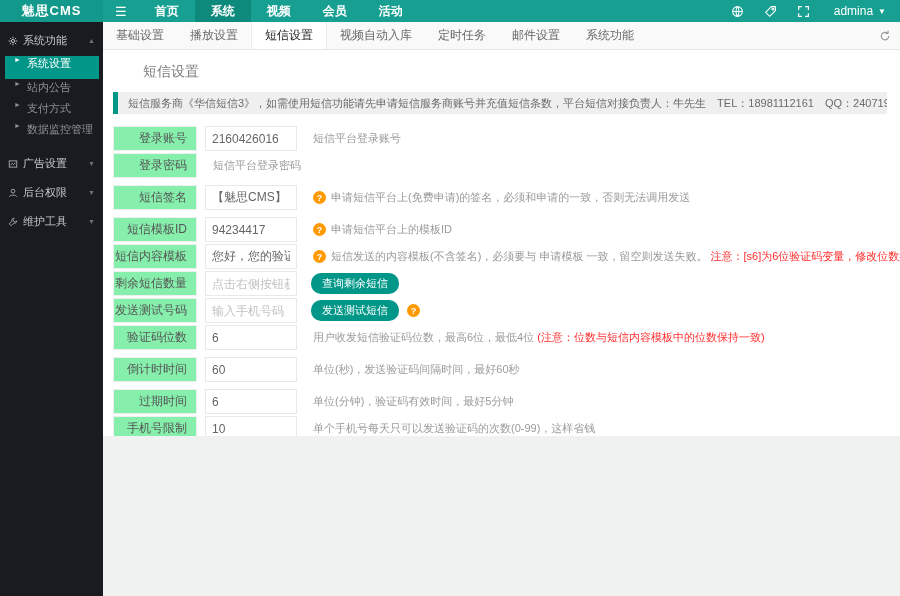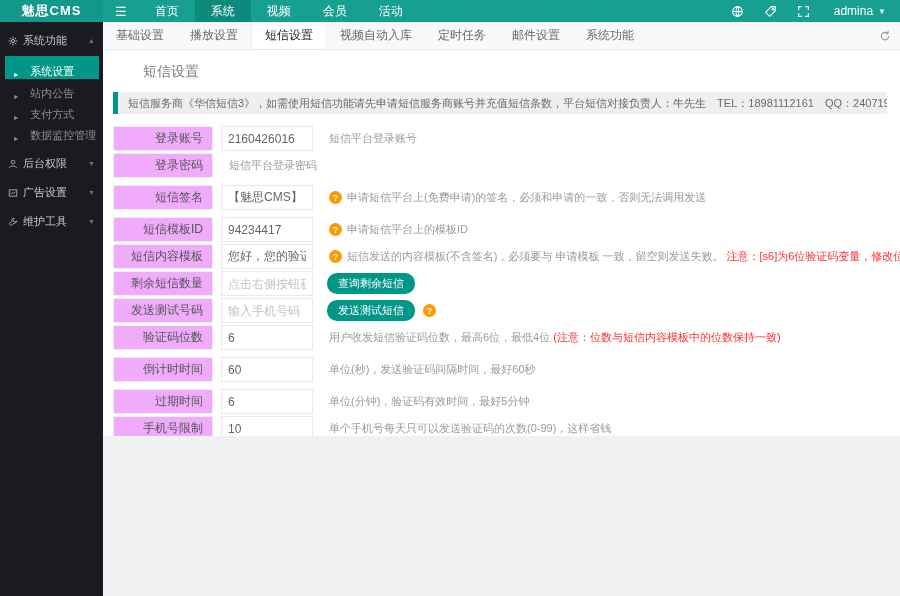--- a/index.html
+++ b/index.html
@@ -5,41 +5,41 @@
   * { box-sizing: border-box; margin: 0; padding: 0; }
   html,body { width: 900px; height: 596px; overflow: hidden;
     font-family: "Liberation Sans", "DejaVu Sans", sans-serif; background:#f0f2f1; }
 
   
   .topbar { display:flex; height:22px; background:#17a092; color:#fff; align-items:stretch; }
   .logo { width:103px; background:#12998b; font-size:13px; font-weight:bold;
     display:flex; align-items:center; justify-content:center; letter-spacing:1px; }
   .topnav { display:flex; flex:1; align-items:stretch; font-size:12px; }
   .topnav .burger { display:flex; align-items:center; padding:0 12px; cursor:pointer; font-size:13px; }
-  .topnav .nav-item { display:flex; align-items:center; padding:0 16px; cursor:pointer; }
+  .topnav .nav-item { display:flex; align-items:center; padding:0 16px; cursor:pointer;font-weight:bold; }
   .topnav .nav-item.active { background:#0e8a7d; }
   .top-right { display:flex; align-items:stretch; }
   .top-icon { display:flex; align-items:center; padding:0 10px; cursor:pointer; }
   .top-icon svg { width:13px; height:13px; }
   .user-box { display:flex; align-items:center; padding:0 14px; font-size:12px; gap:5px; cursor:pointer; }
   .caret { font-size:8px; }
 
   
   .wrap { display:flex; height:574px; }
 
   
   .sidebar { width:103px; background:#191b20; color:#a6a8ad; flex-shrink:0; padding-top:4px; }
   .side-header { display:flex; align-items:center; height:29px; padding:0 8px; font-size:11px;
     color:#c4c6ca; cursor:pointer; gap:5px; }
   .side-header .grow { flex:1; white-space:nowrap; overflow:hidden; }
   .side-header svg { width:10px; height:10px; flex-shrink:0; }
   .side-header .caret { color:#6d7075; font-size:7px; }
   .side-sub { padding-bottom:6px; }
-  .side-item { display:flex; align-items:flex-end; height:21px; padding-left:14px; font-size:11px;
-    color:#8e9095; cursor:pointer; gap:12px; white-space:nowrap;font-family:Liberation Mono, monospace; }
+  .side-item { display:flex; align-items:flex-start; height:21px; padding-left:14px; font-size:11px;
+    color:#8e9095; cursor:pointer; gap:6px; white-space:nowrap; }
   .side-item .tri { font-size:7px; }
   .side-item.active { background:#009688; color:#fff; margin:1px 4px 1px 5px; height:23px; padding-left:9px; }
 
   
   .main { flex:1; display:flex; flex-direction:column; min-width:0; }
   .tabbar { height:28px; background:#f9f9f9; border-bottom:1px solid #e7e7e7;
     display:flex; align-items:stretch; font-size:12px; color:#676767; position:relative; }
   .tab { display:flex; align-items:center; padding:0 13px; cursor:pointer; white-space:nowrap; }
   .tab.active { background:#fff; color:#222; border-left:1px solid #ececec; border-right:1px solid #ececec; }
   .refresh { position:absolute; right:9px; top:0; height:100%; display:flex; align-items:center;
@@ -48,21 +48,21 @@
 
   .card { background:#fff; height:386px; overflow:hidden; }
   .page-title { font-size:14px; color:#7d807d; padding:13px 0 11px 40px; }
   .notice { margin:0 13px 12px 10px; background:#efefef; border-left:5px solid #009688;
     font-size:11px; color:#6b6b6b; padding:4px 10px; line-height:14px; white-space:nowrap; overflow:hidden; }
 
   
   .form { padding-left:10px; }
   .form-row { display:flex; align-items:stretch; height:25px; margin-bottom:2px; }
   .form-row.gap { margin-top:7px; }
-  .f-label { width:100px; border:1px solid #efefef; background:#f0abfc; font-size:12px; color:#565656;
+  .f-label { width:84px; border:1px solid #efefef; background:#86efac; font-size:12px; color:#565656;
     text-align:right; padding-right:9px; line-height:23px; white-space:nowrap; flex-shrink:0; }
   .f-input { width:92px; border:1px solid #e9e9e9; font-size:12px; color:#666; padding:0 6px;
     margin-left:8px; outline:none; flex-shrink:0; }
   .f-input::placeholder { color:#c3c3c3; }
   .hint { display:flex; align-items:center; margin-left:16px; font-size:11px; color:#9a9a9a;
     white-space:nowrap; overflow:hidden; gap:3px; }
   .hint .red { color:#ff2b2b; }
   .qicon { display:inline-flex; width:13px; height:13px; border-radius:50%; background:#ff9900;
     color:#fff; font-size:9px; font-weight:bold; align-items:center; justify-content:center;
     flex-shrink:0; margin-right:2px; }
@@ -131,32 +131,32 @@
         <span class="tri">►</span>
         <span>支付方式</span>
       </div>
       <div class="side-item">
         <span class="tri">►</span>
         <span>数据监控管理</span>
       </div>
     </div>
     <div class="side-header">
       <svg viewBox="0 0 16 16" fill="none" stroke="#a6a8ad" stroke-width="1.5">
+        <rect x="2" y="3" width="12" height="10"></rect>
+          <path d="M4 10l3-3 2 2 3-3"></path>
+      </svg>
+      <span class="grow">广告设置</span>
+      <span class="caret">▼</span>
+    </div>
+    <div class="side-header">
+      <svg viewBox="0 0 16 16" fill="none" stroke="#a6a8ad" stroke-width="1.5">
         <circle cx="8" cy="5" r="3"></circle>
           <path d="M2 14c1-3.5 11-3.5 12 0"></path>
       </svg>
       <span class="grow">后台权限</span>
-      <span class="caret">▼</span>
-    </div>
-    <div class="side-header">
-      <svg viewBox="0 0 16 16" fill="none" stroke="#a6a8ad" stroke-width="1.5">
-        <rect x="2" y="3" width="12" height="10"></rect>
-          <path d="M4 10l3-3 2 2 3-3"></path>
-      </svg>
-      <span class="grow">广告设置</span>
       <span class="caret">▼</span>
     </div>
     <div class="side-header">
       <svg viewBox="0 0 16 16" fill="none" stroke="#a6a8ad" stroke-width="1.5">
         <path d="M10 2a4 4 0 0 0-4 5L2 11l3 3 4-4a4 4 0 0 0 5-4l-2 2-3-1-1-3z"></path>
       </svg>
       <span class="grow">维护工具</span>
       <span class="caret">▼</span>
     </div>
   </div>

